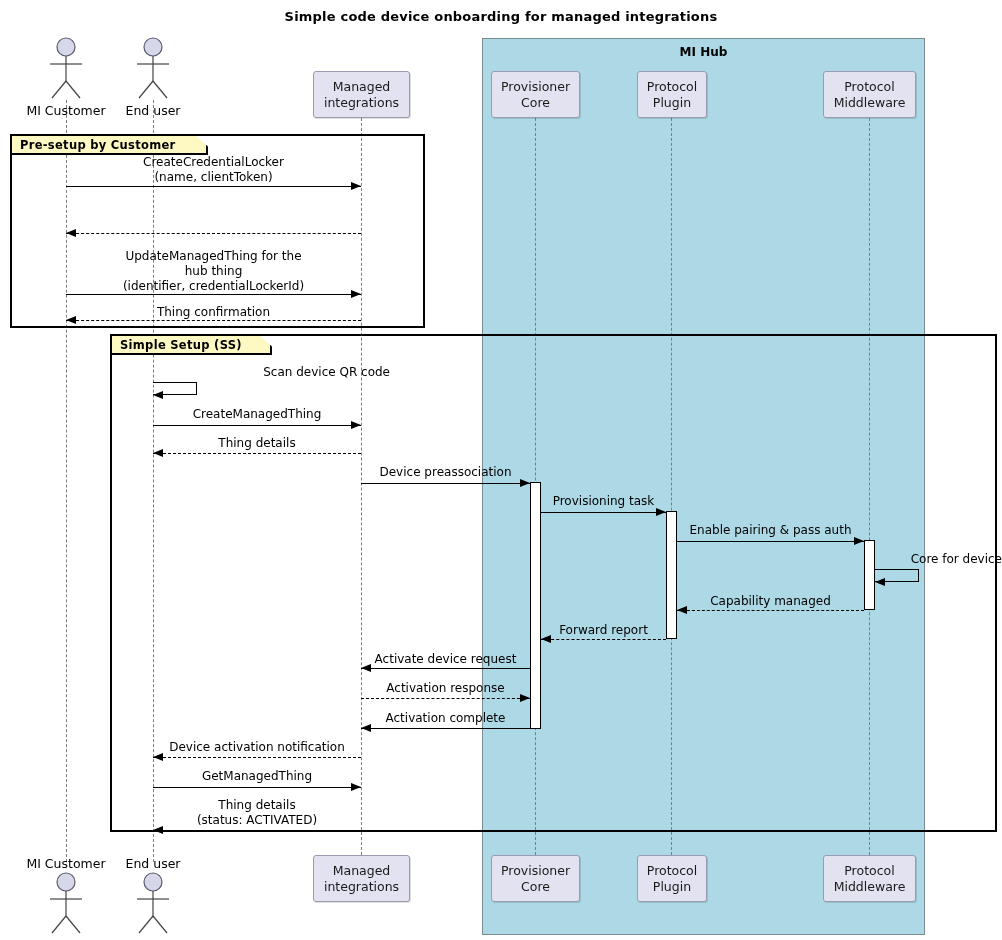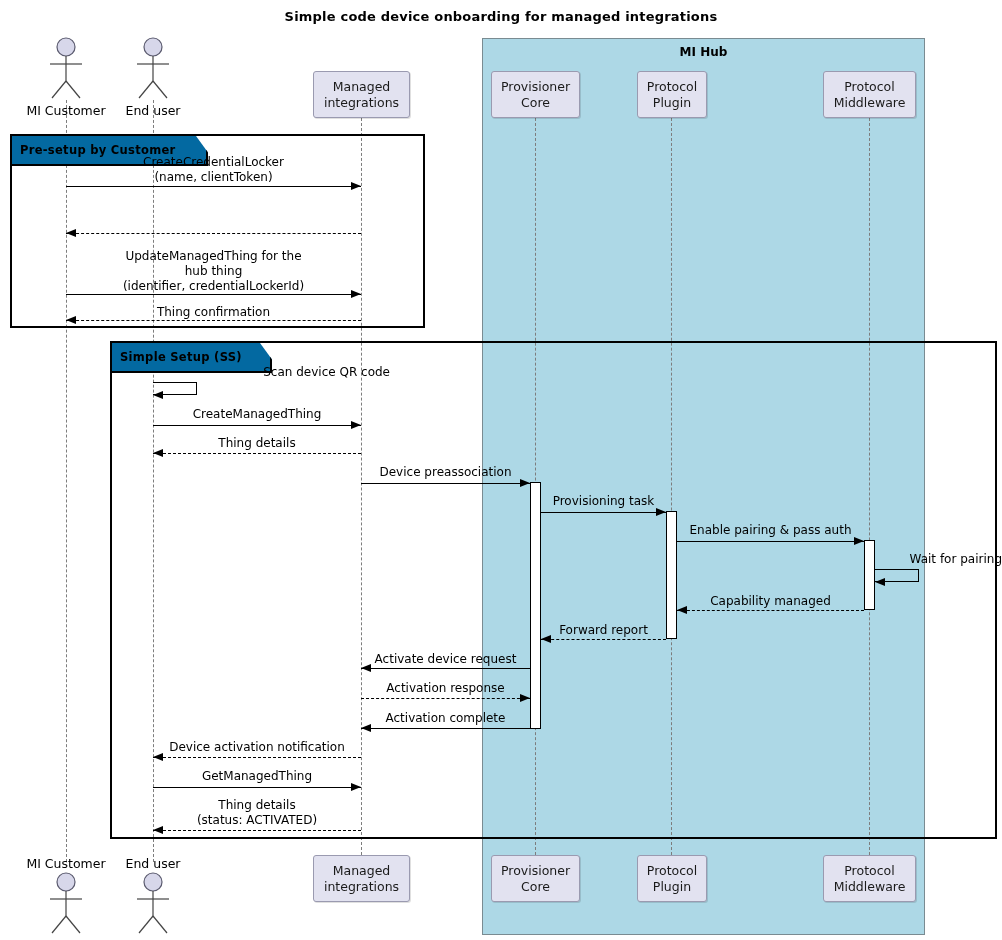--- a/index.html
+++ b/index.html
@@ -63,22 +63,22 @@
 
   
   .fragment{
     position:absolute;
     border:2px solid #000;
     box-sizing:border-box;
     background:transparent;
   }
   .fragment-tab{
     position:absolute;left:0;top:0;
-    height:30px;
-    background:#0369a1;
+    height:19px;
+    background:#fef9c3;
     border-right:2px solid #000;
     border-bottom:2px solid #000;
     box-sizing:border-box;
     display:flex;align-items:center;
     padding:0 22px 0 8px;
     font-size:11.5px;font-weight:bold;
     letter-spacing:.3px;
     clip-path:polygon(0 0,calc(100% - 12px) 0,100% 55%,100% 100%,0 100%);
   }
 
@@ -236,21 +236,21 @@
   <div class="msg-label" style="left:66px;top:249px;width:295px;">UpdateManagedThing for the
 hub thing
 (identifier, credentialLockerId)</div>
   <div class="msg-line" style="left:66px;top:294px;width:295px;"></div>
   <div class="arrow-head right" style="left:351px;top:289.5px;"></div>
 
   <div class="msg-label" style="left:66px;top:305px;width:295px;">Thing confirmation</div>
   <div class="msg-line dashed" style="left:66px;top:320px;width:295px;"></div>
   <div class="arrow-head left" style="left:66px;top:315.5px;"></div>
 
-  <div class="fragment" style="left:110px;top:341px;width:887px;height:498px;padding-left:8px;">
+  <div class="fragment" style="left:110px;top:334px;width:887px;height:498px;padding-left:8px;">
     <div class="fragment-tab" style="width:160px;">Simple Setup (SS)</div>
   </div>
 
   <div class="msg-label left-align" style="left:160px;top:365px;width:230px;">Scan device QR code</div>
   <div class="selfmsg" style="left:153px;top:382px;width:44px;height:13px;"></div>
   <div class="arrow-head left" style="left:153px;top:390.5px;"></div>
 
   <div class="msg-label" style="left:153px;top:407px;width:208px;">CreateManagedThing</div>
   <div class="msg-line" style="left:153px;top:425px;width:208px;"></div>
   <div class="arrow-head right" style="left:351px;top:420.5px;"></div>
@@ -268,21 +268,21 @@
   <div class="arrow-head right" style="left:520px;top:478.5px;"></div>
 
   <div class="msg-label" style="left:541px;top:494px;width:125px;">Provisioning task</div>
   <div class="msg-line" style="left:541px;top:512px;width:125px;"></div>
   <div class="arrow-head right" style="left:656px;top:507.5px;"></div>
 
   <div class="msg-label" style="left:677px;top:523px;width:187px;">Enable pairing &amp; pass auth</div>
   <div class="msg-line" style="left:677px;top:541px;width:187px;"></div>
   <div class="arrow-head right" style="left:854px;top:536.5px;"></div>
 
-  <div class="msg-label left-align" style="left:880px;top:552px;width:122px;">Wait for pairing</div>
+  <div class="msg-label left-align" style="left:880px;top:552px;width:122px;">Core for device</div>
   <div class="selfmsg" style="left:875px;top:569px;width:44px;height:13px;"></div>
   <div class="arrow-head left" style="left:875px;top:577.5px;"></div>
 
   <div class="msg-label" style="left:677px;top:594px;width:187px;">Capability managed</div>
   <div class="msg-line dashed" style="left:677px;top:610px;width:187px;"></div>
   <div class="arrow-head left" style="left:677px;top:605.5px;"></div>
 
   <div class="msg-label" style="left:541px;top:623px;width:125px;">Forward report</div>
   <div class="msg-line dashed" style="left:541px;top:639px;width:125px;"></div>
   <div class="arrow-head left" style="left:541px;top:634.5px;"></div>

